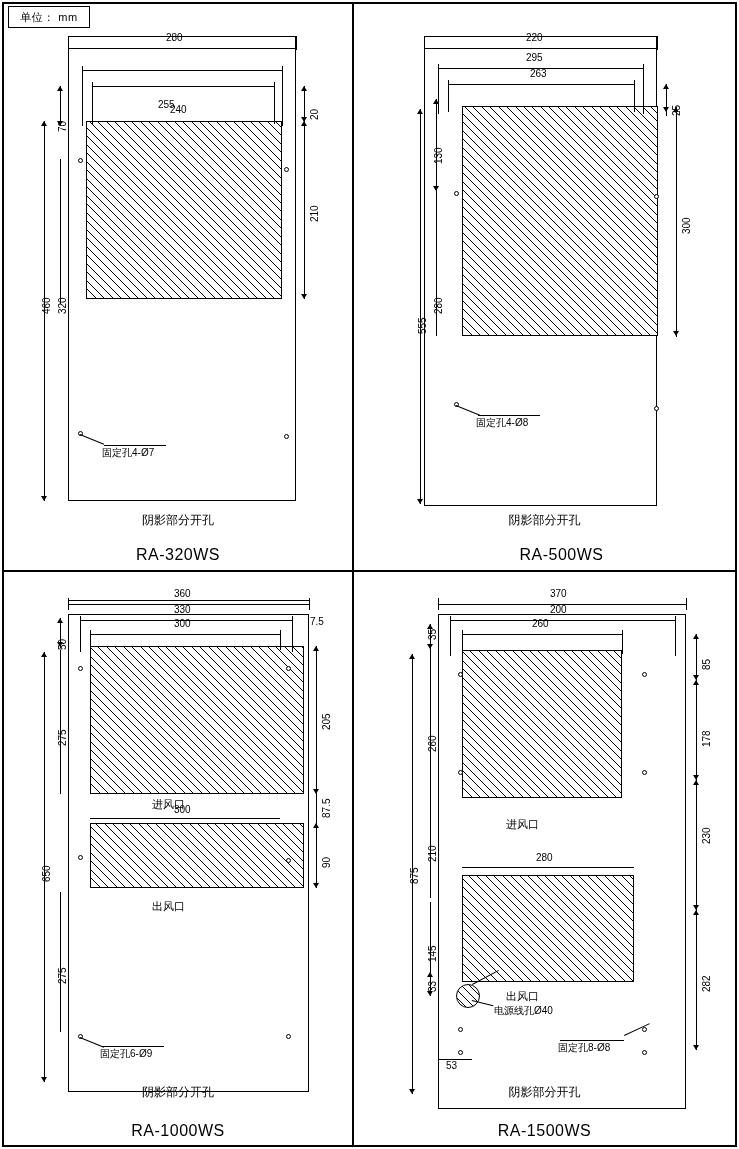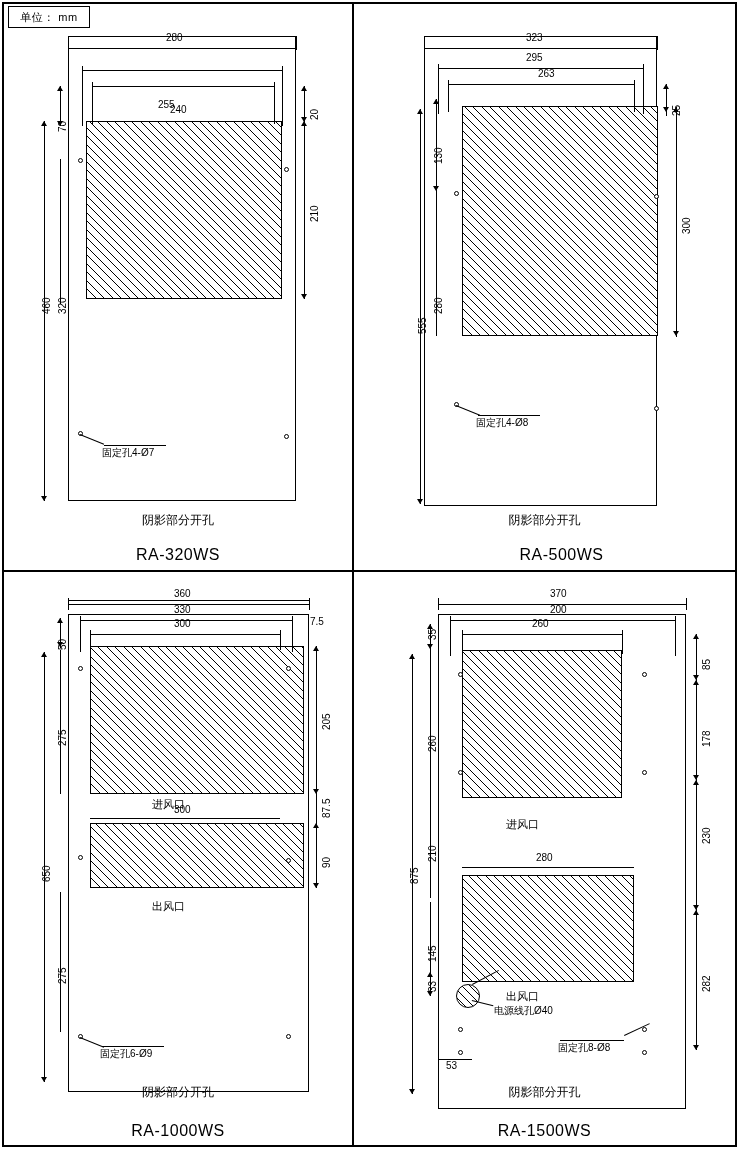--- a/index.html
+++ b/index.html
@@ -104,23 +104,23 @@
     <div class="ln lnh" style="left:70px;top:44px;width:233px;"></div>
     <div class="ln lnh" style="left:84px;top:64px;width:205px;"></div>
     <div class="ln lnh" style="left:94px;top:80px;width:186px;"></div>
     <div class="ln lnv" style="left:70px;top:32px;height:14px;"></div>
     <div class="ln lnv" style="left:303px;top:32px;height:14px;"></div>
     <div class="ln lnv" style="left:84px;top:60px;height:50px;"></div>
     <div class="ln lnv" style="left:289px;top:60px;height:50px;"></div>
     <div class="ln lnv" style="left:94px;top:76px;height:32px;"></div>
     <div class="ln lnv" style="left:280px;top:76px;height:32px;"></div>
 
-    <div class="lbl" style="left:172px;top:28px;">323</div>
+    <div class="lbl" style="left:172px;top:28px;">220</div>
     <div class="lbl" style="left:172px;top:48px;">295</div>
-    <div class="lbl" style="left:184px;top:64px;">263</div>
+    <div class="lbl" style="left:176px;top:64px;">263</div>
 
     <div class="ln lnv" style="left:82px;top:95px;height:92px;"></div>
     <div class="arrowup" style="left:79px;top:95px;"></div>
     <div class="arrowdn" style="left:79px;top:182px;"></div>
     <div class="lblv" style="left:79px;top:160px;">130</div>
 
     <div class="ln lnv" style="left:66px;top:105px;height:395px;"></div>
     <div class="arrowup" style="left:63px;top:105px;"></div>
     <div class="arrowdn" style="left:63px;top:495px;"></div>
     <div class="lblv" style="left:63px;top:330px;">555</div>

